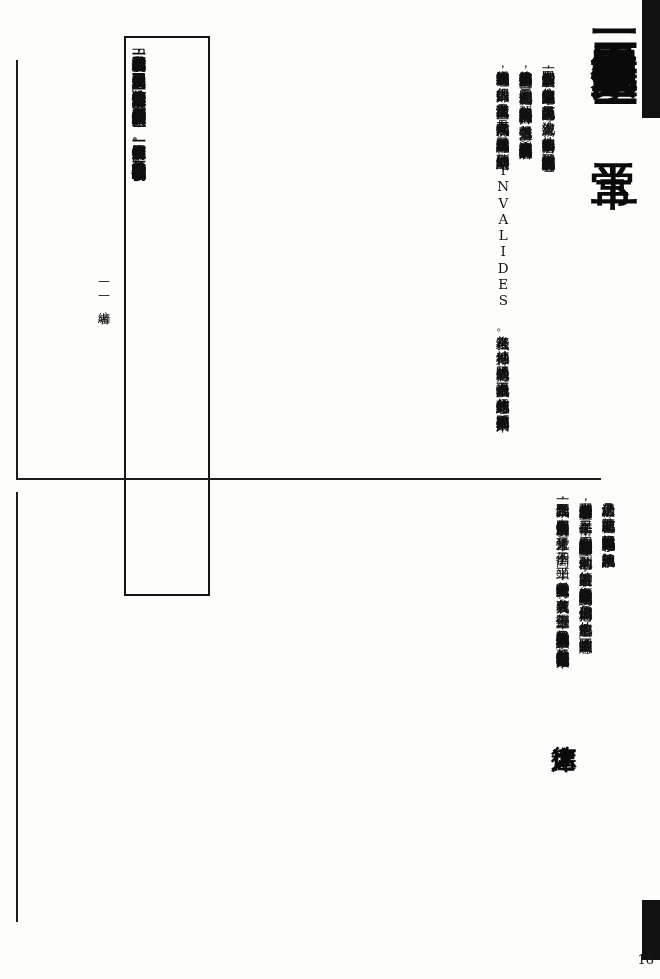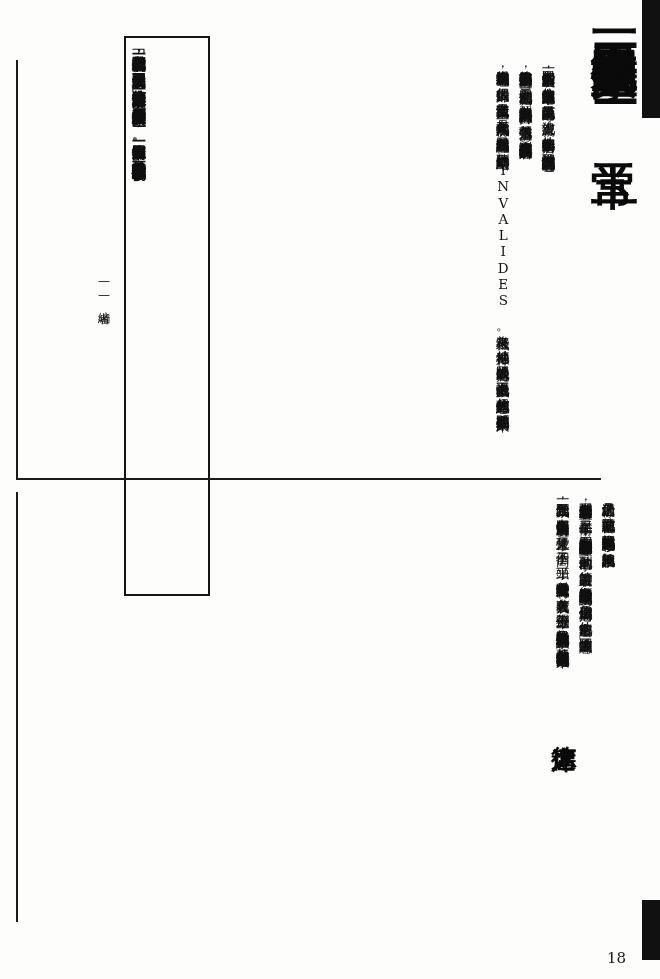--- a/index.html
+++ b/index.html
@@ -161,24 +161,24 @@
     font-size: 13.5px;
     color: #111;
     height: 425px;
     margin-left: 3px;
     margin-right: 3px;
   }
 
   
   #page-number {
     position: absolute;
-    right: 34px;
+    right: 6px;
     bottom: 12px;
     font-family: "DejaVu Serif", "Liberation Serif", serif;
-    font-size: 15px;
+    font-size: 13px;
     color: #1a1a1a;
   }
 </style>
 </head>
 <body>
 
 <div id="page">
 
   <div class="edge-bar" id="edge-bar-top"></div>
   <div class="edge-bar" id="edge-bar-bottom"></div>

